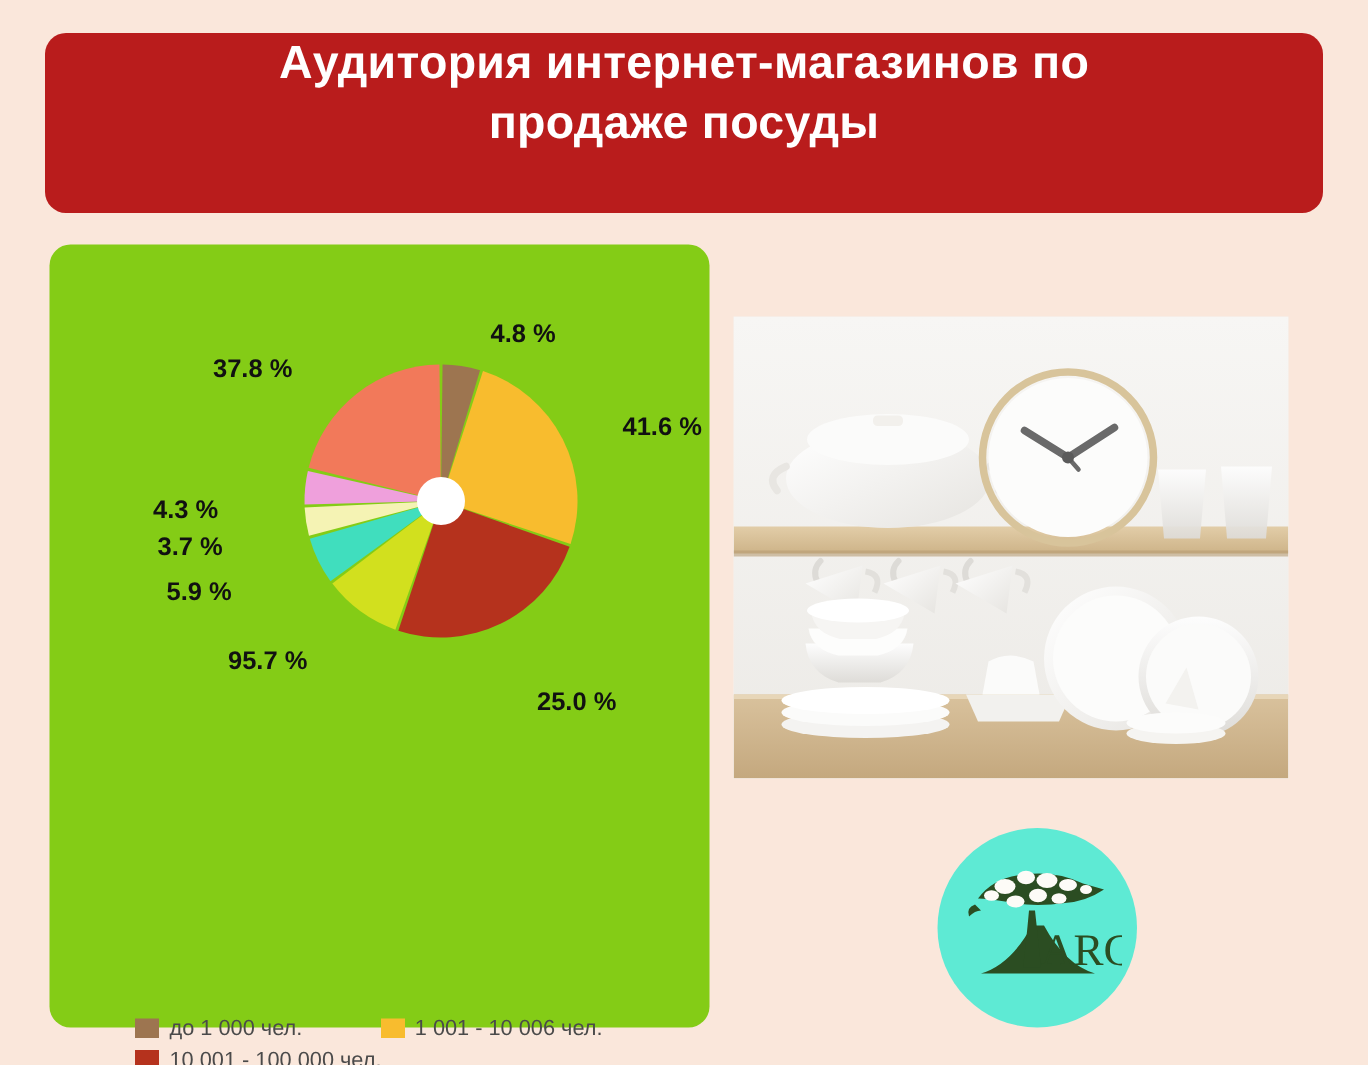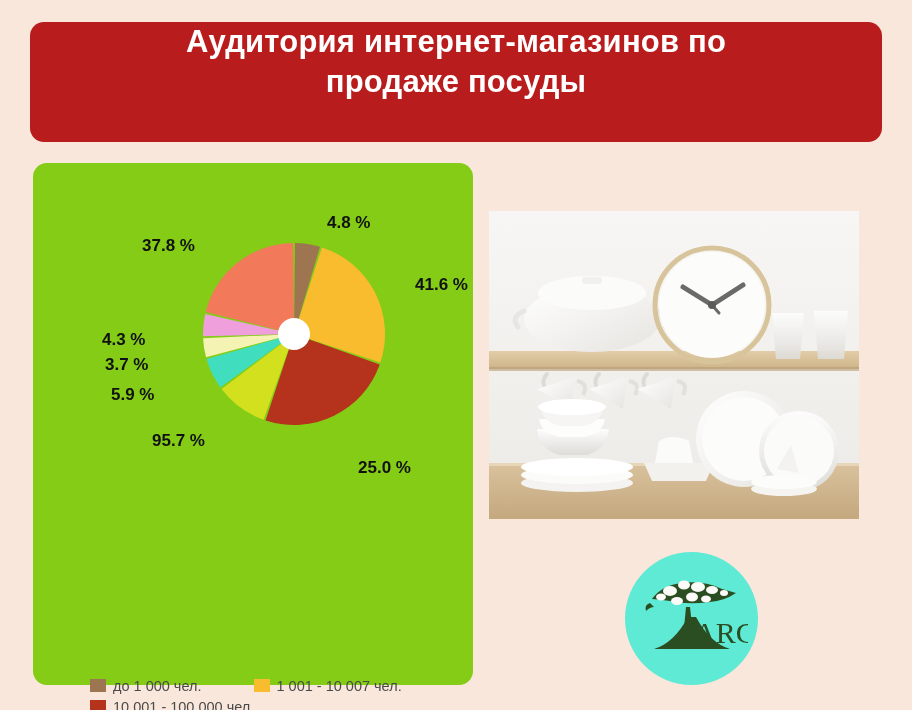--- a/index.html
+++ b/index.html
@@ -138,21 +138,21 @@
 
   <div id="legend">
       <div class="legend-row">
         <div class="legend-item">
           <span class="legend-swatch" style="background: rgb(157, 117, 80);"></span>
           <span class="legend-label">до 1 000 чел.</span>
         </div>
         <span class="legend-gap"></span>
         <div class="legend-item">
           <span class="legend-swatch" style="background: rgb(248, 188, 46);"></span>
-          <span class="legend-label">1 001 - 10 007 чел.</span>
+          <span class="legend-label">1 001 - 10 006 чел.</span>
         </div>
       </div>
       <div class="legend-row">
         <div class="legend-item">
           <span class="legend-swatch" style="background: rgb(181, 50, 29);"></span>
           <span class="legend-label">10 001 - 100 000 чел.</span>
         </div>
       </div>
     </div>
 </div>

